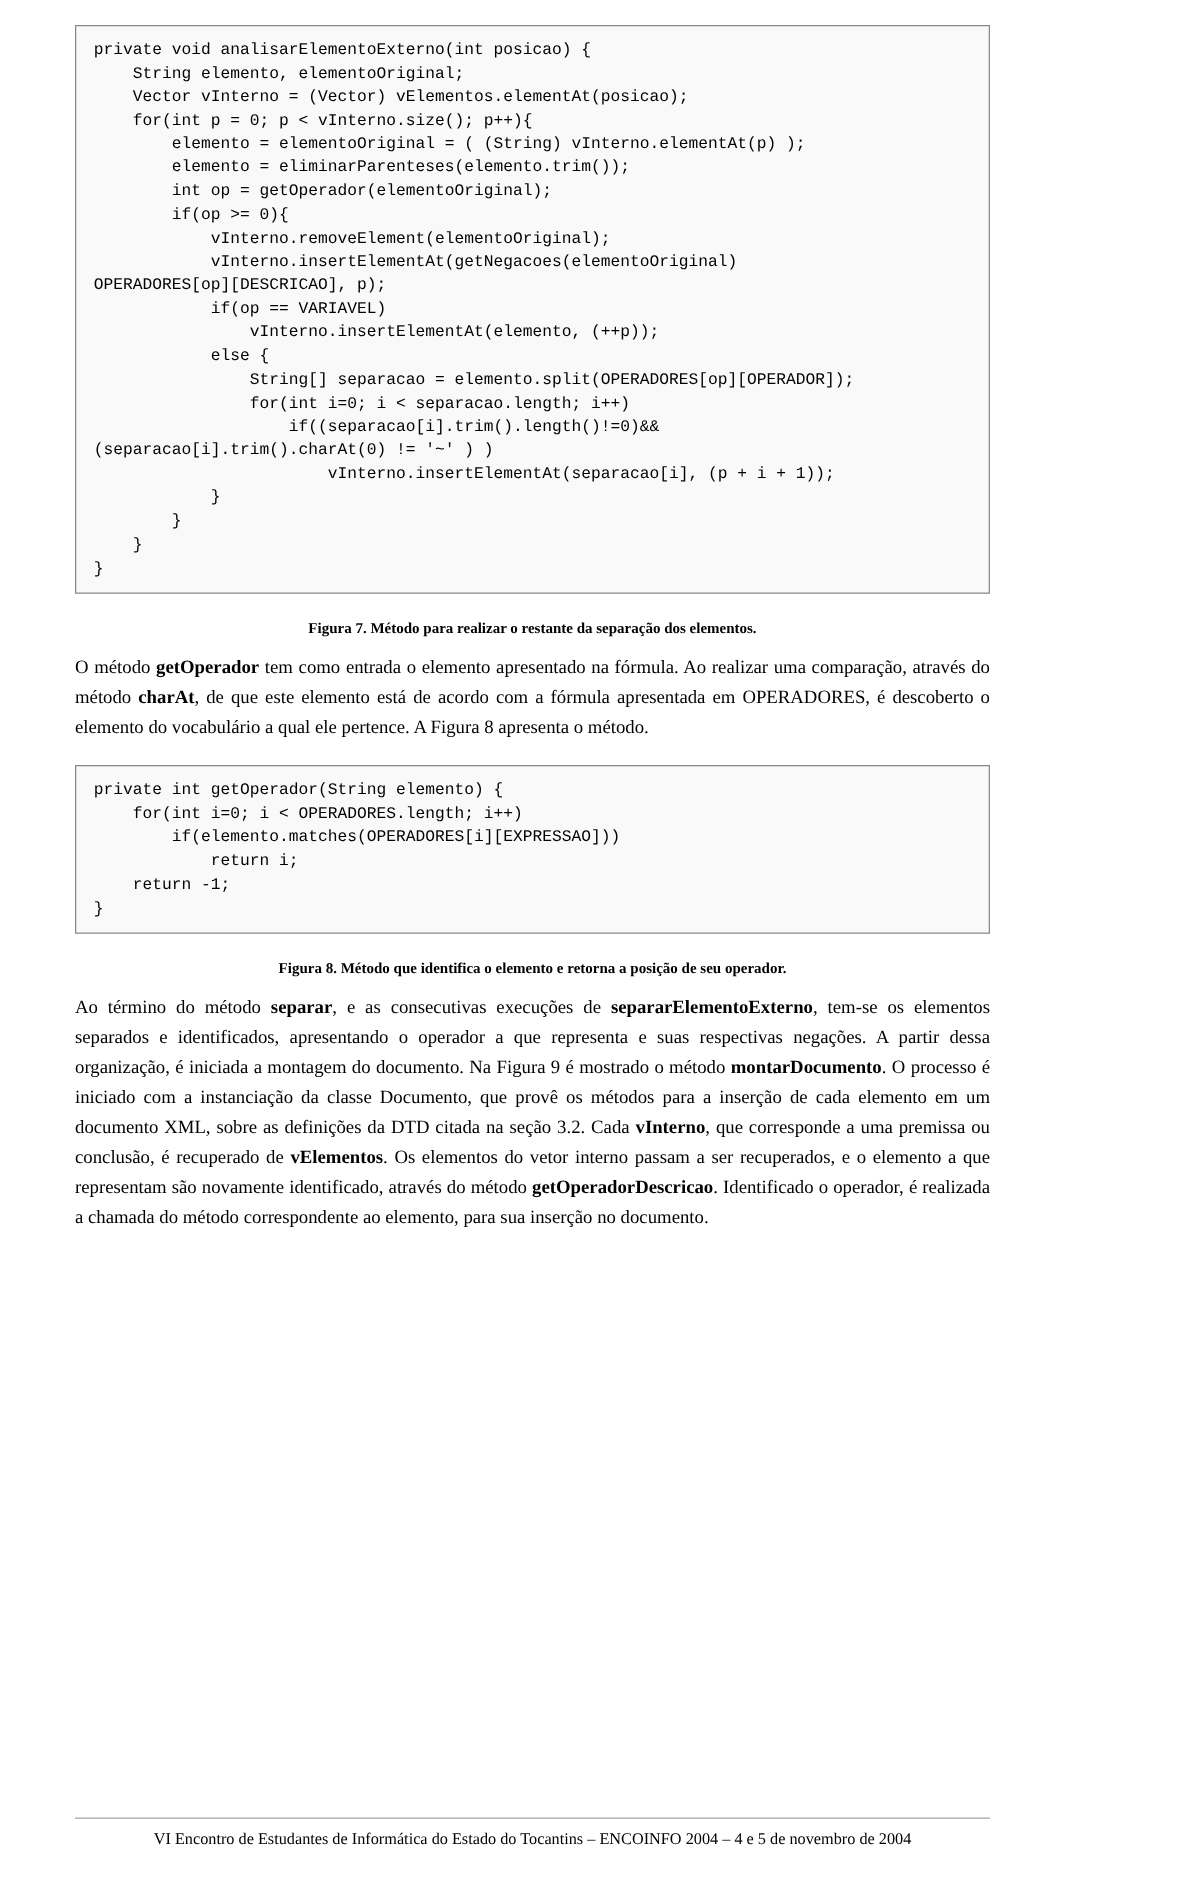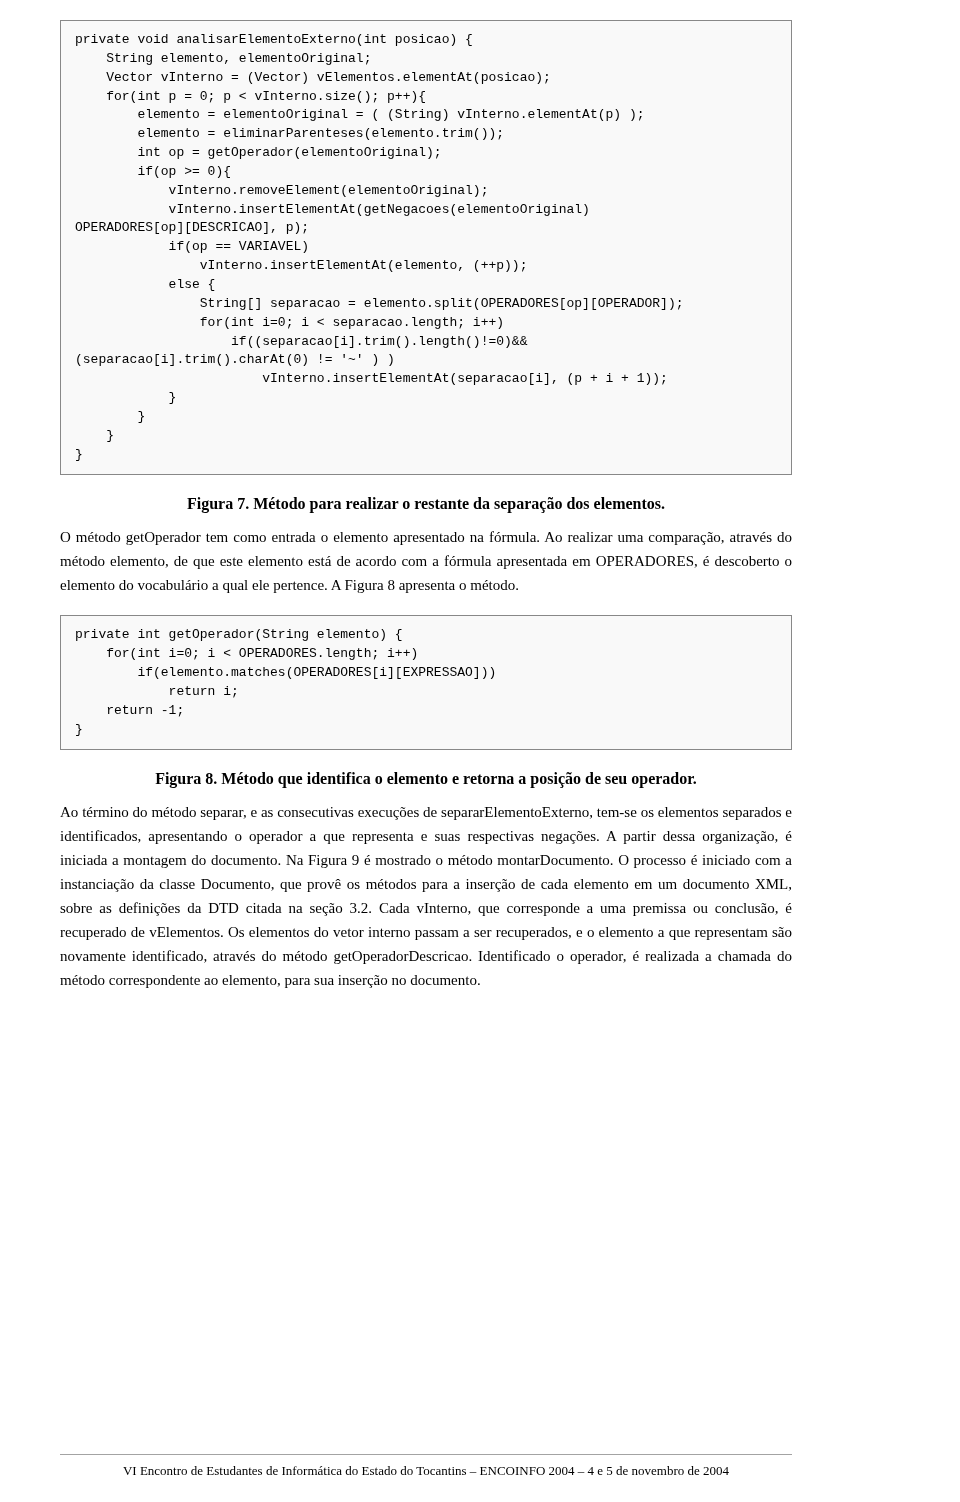--- a/index.html
+++ b/index.html
@@ -24,40 +24,40 @@
       background: #f9f9f9;
       font-family: 'Courier New', Courier, monospace;
       font-size: 13px;
       padding: 10px 14px;
       margin: 10px 0 14px 0;
       white-space: pre;
       line-height: 1.45;
       overflow-x: auto;
     }
     .figure-caption {
-      font-size: 16px;
+      font-size: 12px;
       text-align: center;
       margin: 6px 0 12px 0;
     }
     .figure-caption span {
       font-weight: bold;
     }
     .section-heading {
       font-size: 15px;
       font-weight: bold;
       margin: 14px 0 8px 0;
     }
     .body-text {
       font-size: 15px;
       text-align: justify;
       line-height: 1.6;
       margin-bottom: 8px;
     }
     .body-text b, .body-text strong {
-      font-weight: normal;
+      font-weight: bold;
     }
     .footer {
       margin-top: auto;
       border-top: 1px solid #a3a3a3;
       padding-top: 6px;
       font-size: 13px;
       text-align: center;
       line-height: 1.6;
     }
   </style>
@@ -88,21 +88,21 @@
             }
         }
     }
 }</div>
 
   <div class="figure-caption">
     <span>Figura 7. Método para realizar o restante da separação dos elementos.</span>
   </div>
 
   <p class="body-text">
-    O método <strong>getOperador</strong> tem como entrada o elemento apresentado na fórmula. Ao realizar uma comparação, através do método <strong>elemento</strong>, de que este elemento está de acordo com a fórmula apresentada em OPERADORES, é descoberto o elemento do vocabulário a qual ele pertence. A Figura 8 apresenta o método.
+    O método <strong>getOperador</strong> tem como entrada o elemento apresentado na fórmula. Ao realizar uma comparação, através do método <strong>charAt</strong>, de que este elemento está de acordo com a fórmula apresentada em OPERADORES, é descoberto o elemento do vocabulário a qual ele pertence. A Figura 8 apresenta o método.
   </p>
 
   <div class="code-block">private int getOperador(String elemento) {
     for(int i=0; i &lt; OPERADORES.length; i++)
         if(elemento.matches(OPERADORES[i][EXPRESSAO]))
             return i;
     return -1;
 }</div>
 
   <div class="figure-caption">

